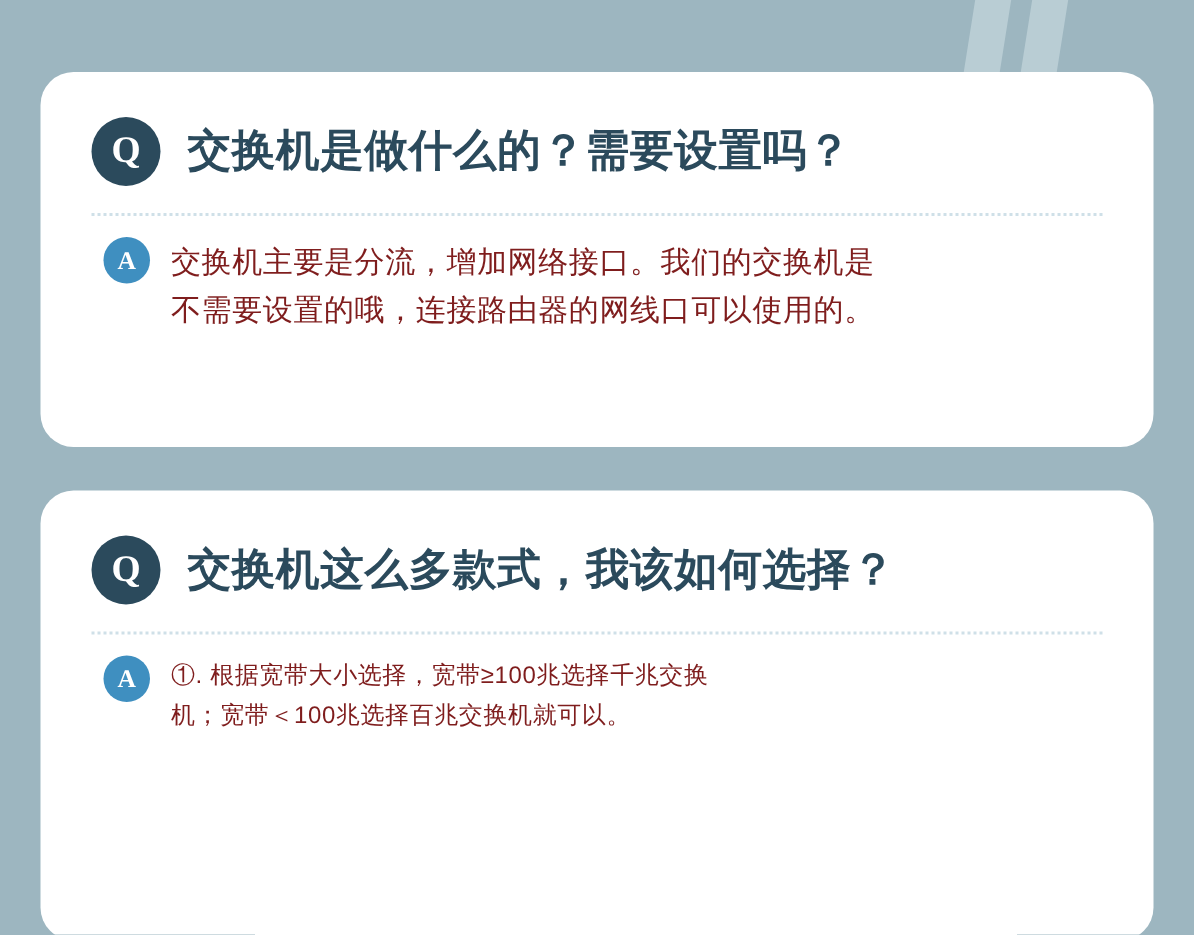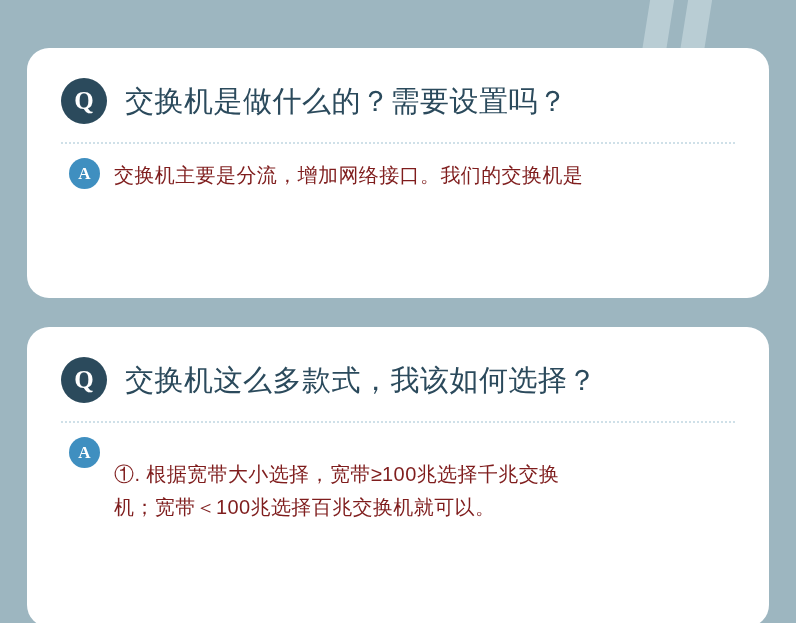--- a/index.html
+++ b/index.html
@@ -85,21 +85,21 @@
   .badge.a {
     width: 31px;
     height: 31px;
     background: #3f8fc0;
     font-size: 17px;
     margin-left: 8px;
   }
   .q-text {
     color: #2b4a5c;
     font-size: 29px;
-    font-weight: normal;
+    font-weight: bold;
     line-height: 1.2;
     letter-spacing: 0.5px;
     white-space: nowrap;
   }
   .divider {
     margin: 18px 0 14px 0;
     border: 0;
     border-top: 2px dotted #cfe0e8;
     height: 0;
   }
@@ -110,21 +110,21 @@
   }
   .a-text {
     color: #7f1d1d;
     font-size: 20px;
     line-height: 1.62;
     letter-spacing: 0.4px;
     padding-top: 1px;
   }
   .a-text .ln { display: block; }
   .card.two .q-text { font-size: 29px; }
-  .card.two .a-text { font-size: 20px; line-height: 1.66; margin-top: 20px; }
+  .card.two .a-text { font-size: 16px; line-height: 1.66; }
 </style>
 </head>
 <body>
 
 <div id="page">
 
   <div class="quote-mark">
     <div class="quote-bar b1"></div>
     <div class="quote-bar b2"></div>
   </div>
@@ -132,20 +132,21 @@
   <div class="card one">
     <div class="q-row">
       <div class="badge q">Q</div>
       <div class="q-text">交换机是做什么的？需要设置吗？</div>
     </div>
     <hr class="divider">
     <div class="a-row">
       <div class="badge a">A</div>
       <div class="a-text">
         <span class="ln">交换机主要是分流，增加网络接口。我们的交换机是</span>
+        <span class="ln">不需要设置的哦，连接路由器的网线口可以使用的。</span>
       </div>
     </div>
   </div>
 
   <div class="card two">
     <div class="q-row">
       <div class="badge q">Q</div>
       <div class="q-text">交换机这么多款式，我该如何选择？</div>
     </div>
     <hr class="divider">

